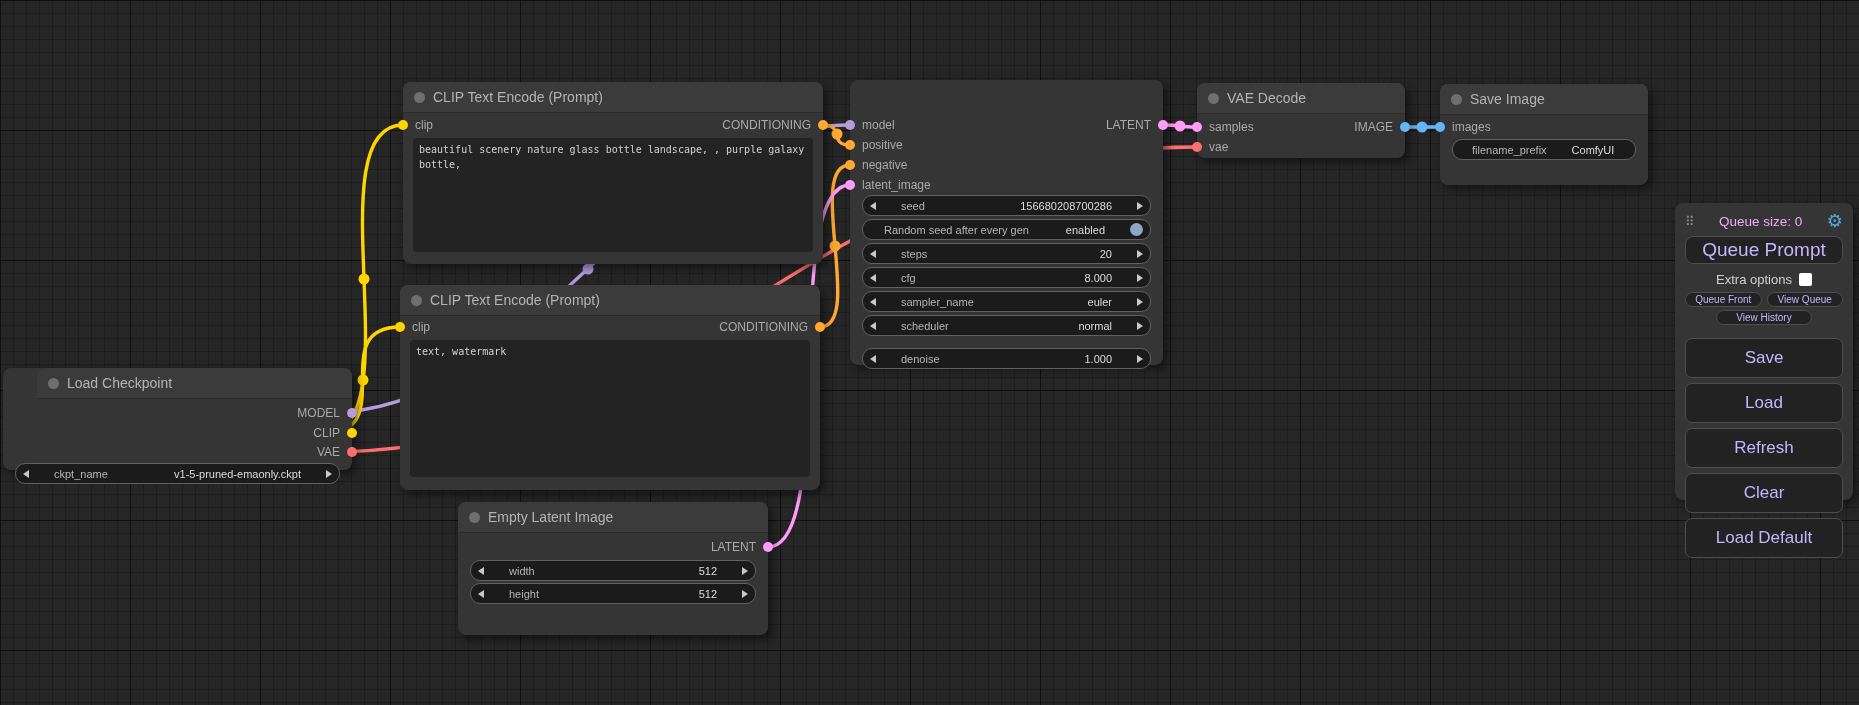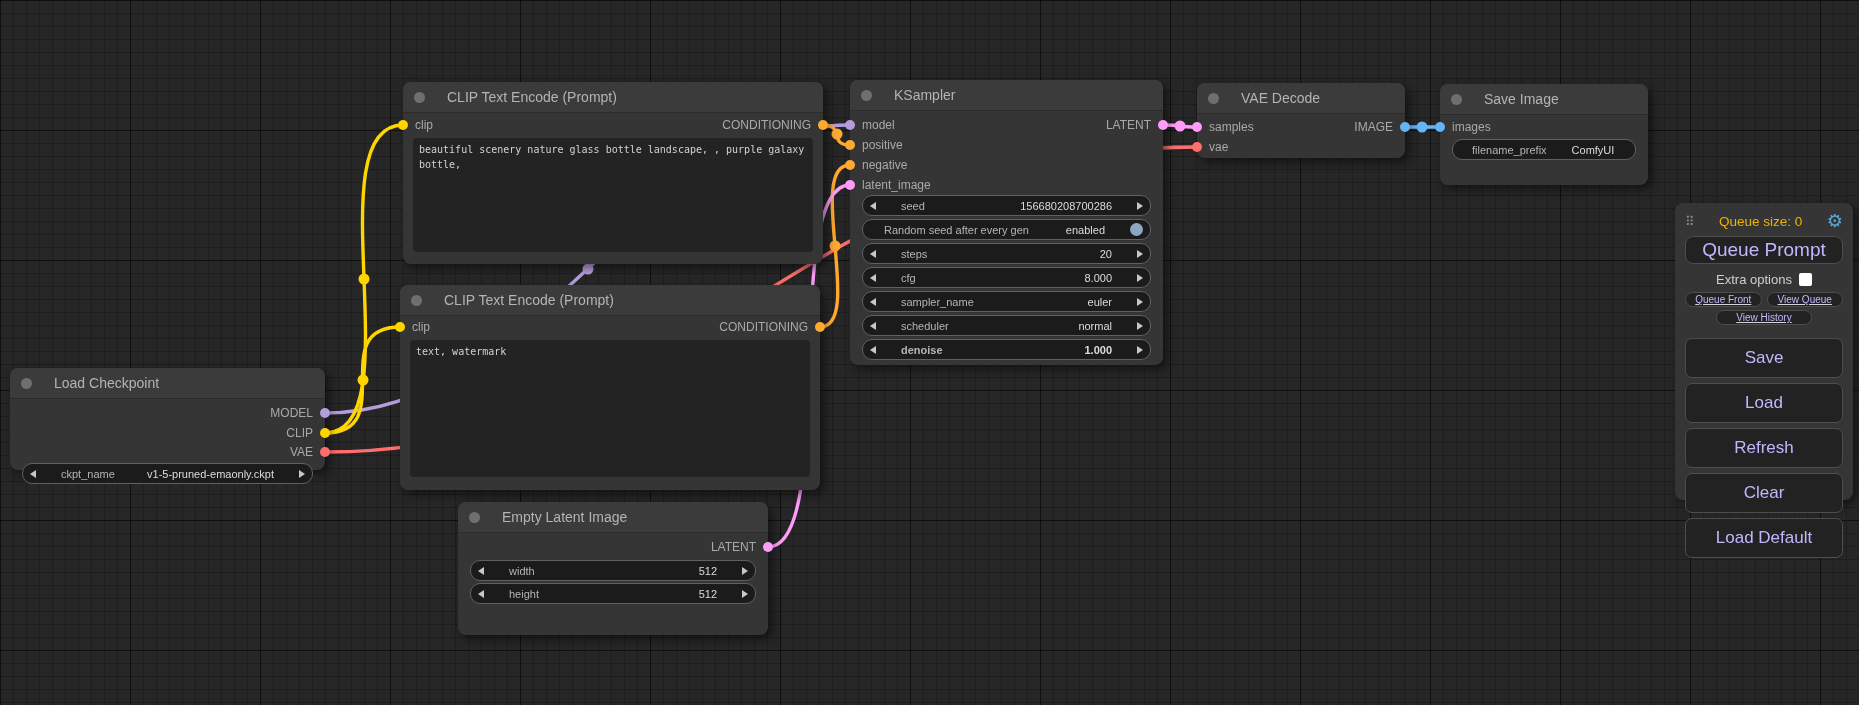--- a/index.html
+++ b/index.html
@@ -20,21 +20,21 @@
   }
   svg.wires { position:absolute; inset:0; z-index:1; }
   svg.wires path { fill:none; stroke-width:3.4px; stroke-linecap:round; }
 
   .node {
     position:absolute; z-index:2;
     background:#353535; border-radius:8px;
     box-shadow:4px 4px 10px rgba(0,0,0,0.5);
   }
   .node-title {
-    height:30px; display:flex; align-items:center; gap:22px; padding:0 11px;
+    height:30px; display:flex; align-items:center; gap:8px; padding:0 11px;
     background:#3b3b3b; border-bottom:1px solid #2b2b2b;
     border-radius:8px 8px 0 0;
     color:#b4b4b4; font-size:14px; white-space:nowrap; overflow:hidden;
   }
   .title-dot { width:11px; height:11px; border-radius:50%; background:#6f6f6f; flex:0 0 auto; }
 
   .port { position:absolute; display:flex; align-items:center; gap:7px; height:16px; font-size:12px; color:#a9a9a9; white-space:nowrap; }
   .port .dot { width:10px; height:10px; border-radius:50%; flex:0 0 auto; }
   .port.in  { left:-5px; }
   .port.out { right:-5px; flex-direction:row-reverse; }
@@ -60,32 +60,32 @@
   }
 
   
   .queue-panel {
     position:absolute; left:1675px; top:203px; width:178px; height:297px; z-index:5;
     background:#353535; border-radius:8px; box-shadow:4px 4px 10px rgba(0,0,0,0.5);
     box-sizing:border-box; padding:7px 10px; color:#d6d6d6;
   }
   .qp-header { display:flex; align-items:center; height:22px; margin-bottom:4px; }
   .drag-handle { color:#8a8a8a; font-size:13px; line-height:1; cursor:grab; }
-  .qp-title { flex:1; text-align:center; font-size:13.5px; color:#eab308; }
+  .qp-title { flex:1; text-align:center; font-size:13.5px; color:#f0abfc; }
   .gear { color:#58a6d5; font-size:18px; line-height:1; cursor:pointer; }
   button { font-family:"Liberation Sans", sans-serif; cursor:pointer; }
   .qp-big, .qp-btn, .qp-small {
     display:block; width:100%; box-sizing:border-box;
     background:#222222; border:1px solid #4e4e4e; color:#c4b5fd;
     text-align:center;
   }
   .qp-big { height:28px; border-radius:8px; font-size:19px; }
   .qp-extra { display:flex; align-items:center; justify-content:center; gap:7px; height:20px; margin-top:5px; font-size:13px; color:#d0d0d0; }
   .checkbox { width:13px; height:13px; background:#ffffff; border-radius:2px; }
-  .qp-row { display:flex; gap:5px; margin-top:3px;text-decoration:underline; }
+  .qp-row { display:flex; gap:5px; margin-top:3px; }
   .qp-row.center { justify-content:center; }
   .qp-small { height:15px; border-radius:9px; font-size:10px; padding:0 8px; line-height:13px; }
   .qp-small.flex1 { flex:1; width:auto; }
   .qp-small.hist { width:96px; }
   .qp-btn { height:40px; border-radius:7px; font-size:17px; margin-top:5px; }
   .qp-btn.first { margin-top:13px; }
 </style>
 </head>
 <body>
 
@@ -114,21 +114,21 @@
   <path d="M 768 547 C 838 547, 780 185, 850 185" stroke="#FF9CF9"></path>
   <circle cx="809" cy="366" r="5.5" fill="#FF9CF9"></circle>
 
   <path d="M 1163 125 C 1185 125, 1175 127, 1197 127" stroke="#FF9CF9"></path>
   <circle cx="1180" cy="126" r="5.5" fill="#FF9CF9"></circle>
 
   <path d="M 1405 127 C 1420 127, 1425 127, 1440 127" stroke="#64B5F6"></path>
   <circle cx="1422" cy="127" r="5.5" fill="#64B5F6"></circle>
 </svg>
 
-<div class="node" style="left:10px;top:368px;width:315px;height:102px;">
+<div class="node" style="left:3px;top:368px;width:315px;height:102px;padding-left:34px;">
   <div class="node-title">
     <span class="title-dot"></span>
     <span>Load Checkpoint</span>
   </div>
   <div class="port out" style="top:37px;">
     <span class="dot" style="background:#B39DDB;"></span>
     <span>MODEL</span>
   </div>
   <div class="port out" style="top:57px;">
     <span class="dot" style="background:#FFD500;"></span>
@@ -172,24 +172,20 @@
     <span>clip</span>
   </div>
   <div class="port out" style="top:34px;">
     <span class="dot" style="background:#FFA931;"></span>
     <span>CONDITIONING</span>
   </div>
   <div class="prompt-box" style="top:55px;height:127px;">text, watermark</div>
 </div>
 
 <div class="node" style="left:850px;top:80px;width:313px;height:285px;">
-  <div class="node-title">
-    <span class="title-dot"></span>
-    <span>KSampler</span>
-  </div>
   <div class="port in" style="top:37px;">
     <span class="dot" style="background:#B39DDB;"></span>
     <span>model</span>
   </div>
   <div class="port in" style="top:57px;">
     <span class="dot" style="background:#FFA931;"></span>
     <span>positive</span>
   </div>
   <div class="port in" style="top:77px;">
     <span class="dot" style="background:#FFA931;"></span>
@@ -231,21 +227,21 @@
     <span>sampler_name</span>
     <span class="w-value">euler</span>
     <span class="arr arr-r"></span>
   </div>
   <div class="widget" style="top:235px;">
     <span class="arr arr-l"></span>
     <span>scheduler</span>
     <span class="w-value">normal</span>
     <span class="arr arr-r"></span>
   </div>
-  <div class="widget" style="top:259px;font-weight:bold;">
+  <div class="widget" style="top:268px;">
     <span class="arr arr-l"></span>
     <span>denoise</span>
     <span class="w-value">1.000</span>
     <span class="arr arr-r"></span>
   </div>
 </div>
 
 <div class="node" style="left:1197px;top:83px;width:208px;height:75px;">
   <div class="node-title">
     <span class="title-dot"></span>

